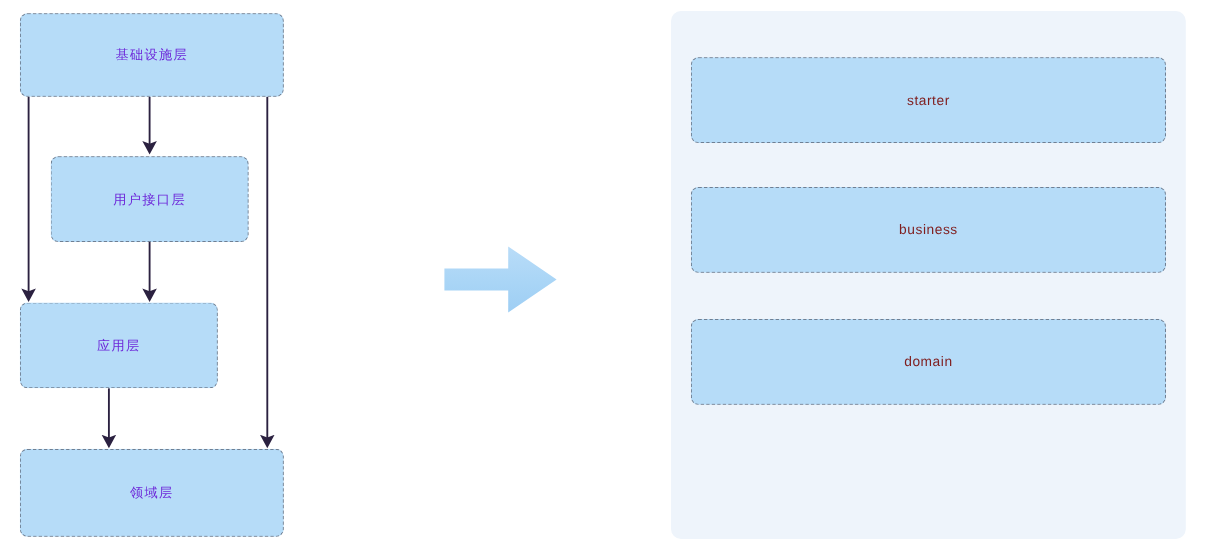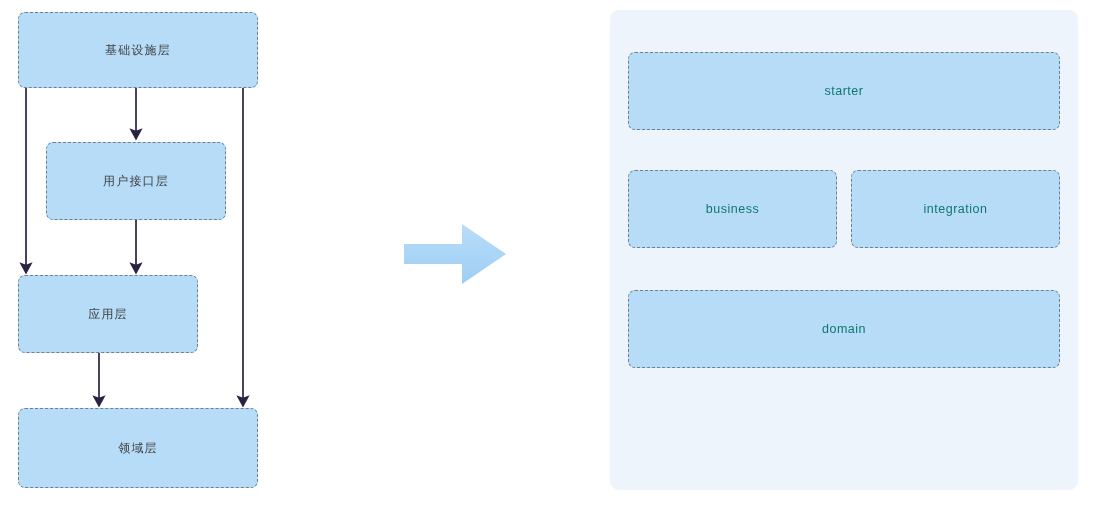--- a/index.html
+++ b/index.html
@@ -27,21 +27,21 @@
     background: #b6dcf8;
     border: 1.4px dashed #6f7f93;
     border-radius: 7px;
     display: flex;
     align-items: center;
     justify-content: center;
     box-sizing: border-box;
   }
   .dbox .lbl {
     font-size: 12.5px;
-    color: #404040;
+    color: #6d28d9;
     letter-spacing: 0.4px;
     text-align: center;
     line-height: 1.2;
     user-select: none;
     font-family: Liberation Serif, serif;
   }
   .dbox .lbl.cjk {
     font-size: 12px;
     letter-spacing: 1.2px;
     font-weight: 400;
@@ -92,21 +92,21 @@
     border: 1.4px dashed #6f7f93;
     border-radius: 7px;
     display: flex;
     align-items: center;
     justify-content: center;
     box-sizing: border-box;
     flex: 1 1 0;
   }
   .modbox .lbl {
     font-size: 12.5px;
-    color: #0f766e;
+    color: #7f1d1d;
     letter-spacing: 0.5px;
     user-select: none;
   }
 </style>
 </head>
 <body>
 
 <div id="stage">
 
   <div id="left-panel">
@@ -162,23 +162,20 @@
     <div class="modrow" id="row-starter" style="top: 42px; height: 78px;">
       <div class="modbox">
         <span class="lbl">starter</span>
       </div>
     </div>
 
     <div class="modrow" id="row-services" style="top: 160px; height: 78px; text-align: center;">
       <div class="modbox">
         <span class="lbl">business</span>
       </div>
-      <div class="modbox">
-        <span class="lbl">integration</span>
-      </div>
     </div>
 
     <div class="modrow" id="row-domain" style="top: 280px; height: 78px;">
       <div class="modbox">
         <span class="lbl">domain</span>
       </div>
     </div>
 
 
   </div>

